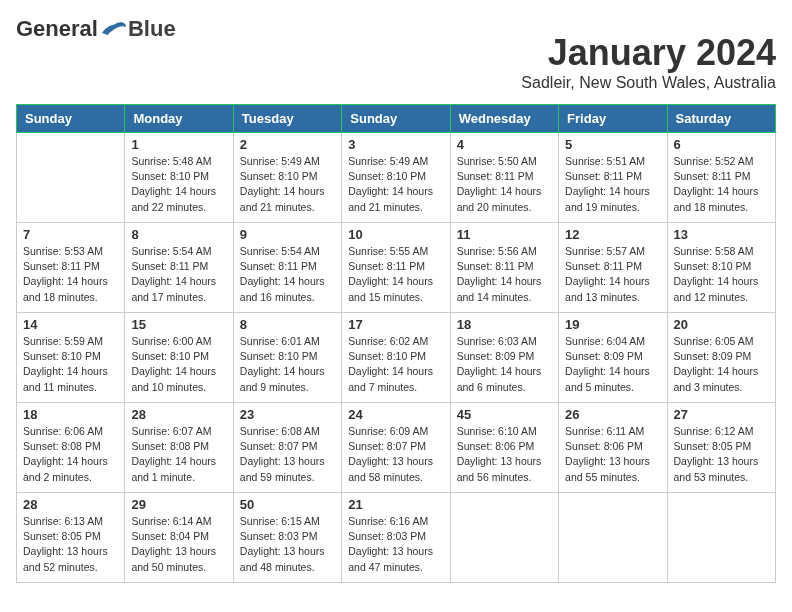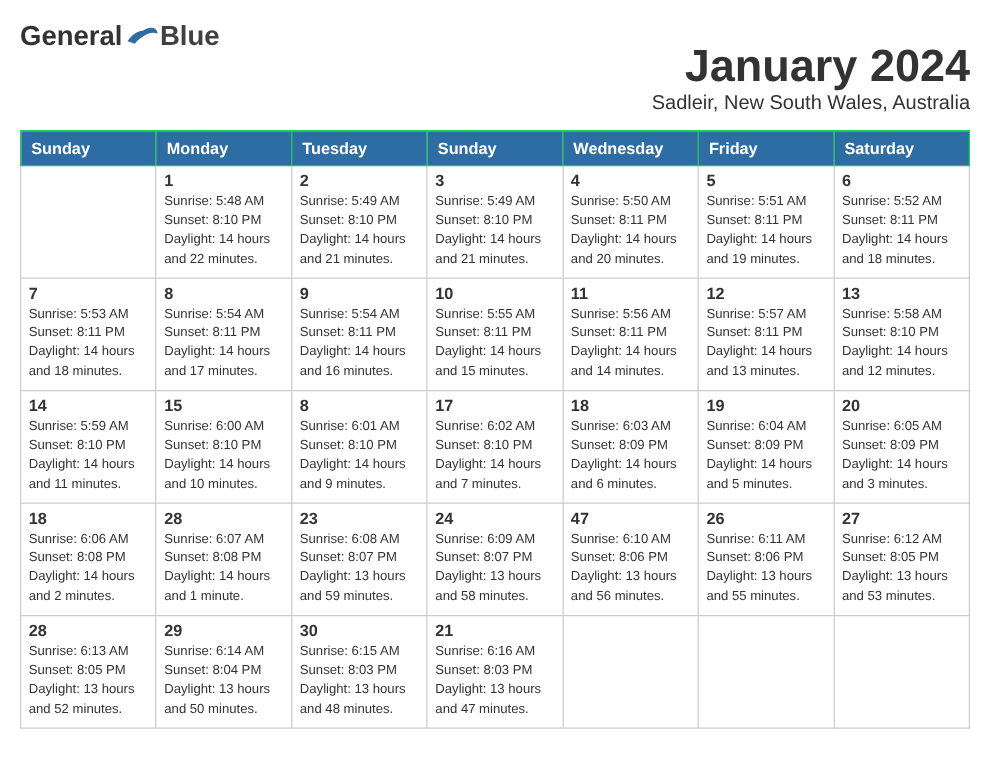--- a/index.html
+++ b/index.html
@@ -220,21 +220,21 @@
         </td>
         <td>
           <span class="day-number">23</span>
           <div class="day-info">Sunrise: 6:08 AM<br>Sunset: 8:07 PM<br>Daylight: 13 hours<br>and 59 minutes.</div>
         </td>
         <td>
           <span class="day-number">24</span>
           <div class="day-info">Sunrise: 6:09 AM<br>Sunset: 8:07 PM<br>Daylight: 13 hours<br>and 58 minutes.</div>
         </td>
         <td>
-          <span class="day-number">47</span>
+          <span class="day-number">45</span>
           <div class="day-info">Sunrise: 6:10 AM<br>Sunset: 8:06 PM<br>Daylight: 13 hours<br>and 56 minutes.</div>
         </td>
         <td>
           <span class="day-number">26</span>
           <div class="day-info">Sunrise: 6:11 AM<br>Sunset: 8:06 PM<br>Daylight: 13 hours<br>and 55 minutes.</div>
         </td>
         <td>
           <span class="day-number">27</span>
           <div class="day-info">Sunrise: 6:12 AM<br>Sunset: 8:05 PM<br>Daylight: 13 hours<br>and 53 minutes.</div>
         </td>
@@ -242,21 +242,21 @@
       <tr class="week-row">
         <td>
           <span class="day-number">28</span>
           <div class="day-info">Sunrise: 6:13 AM<br>Sunset: 8:05 PM<br>Daylight: 13 hours<br>and 52 minutes.</div>
         </td>
         <td>
           <span class="day-number">29</span>
           <div class="day-info">Sunrise: 6:14 AM<br>Sunset: 8:04 PM<br>Daylight: 13 hours<br>and 50 minutes.</div>
         </td>
         <td>
-          <span class="day-number">30</span>
+          <span class="day-number">50</span>
           <div class="day-info">Sunrise: 6:15 AM<br>Sunset: 8:03 PM<br>Daylight: 13 hours<br>and 48 minutes.</div>
         </td>
         <td>
           <span class="day-number">21</span>
           <div class="day-info">Sunrise: 6:16 AM<br>Sunset: 8:03 PM<br>Daylight: 13 hours<br>and 47 minutes.</div>
         </td>
         <td class="empty-cell"></td>
         <td class="empty-cell"></td>
         <td class="empty-cell"></td>
       </tr>

